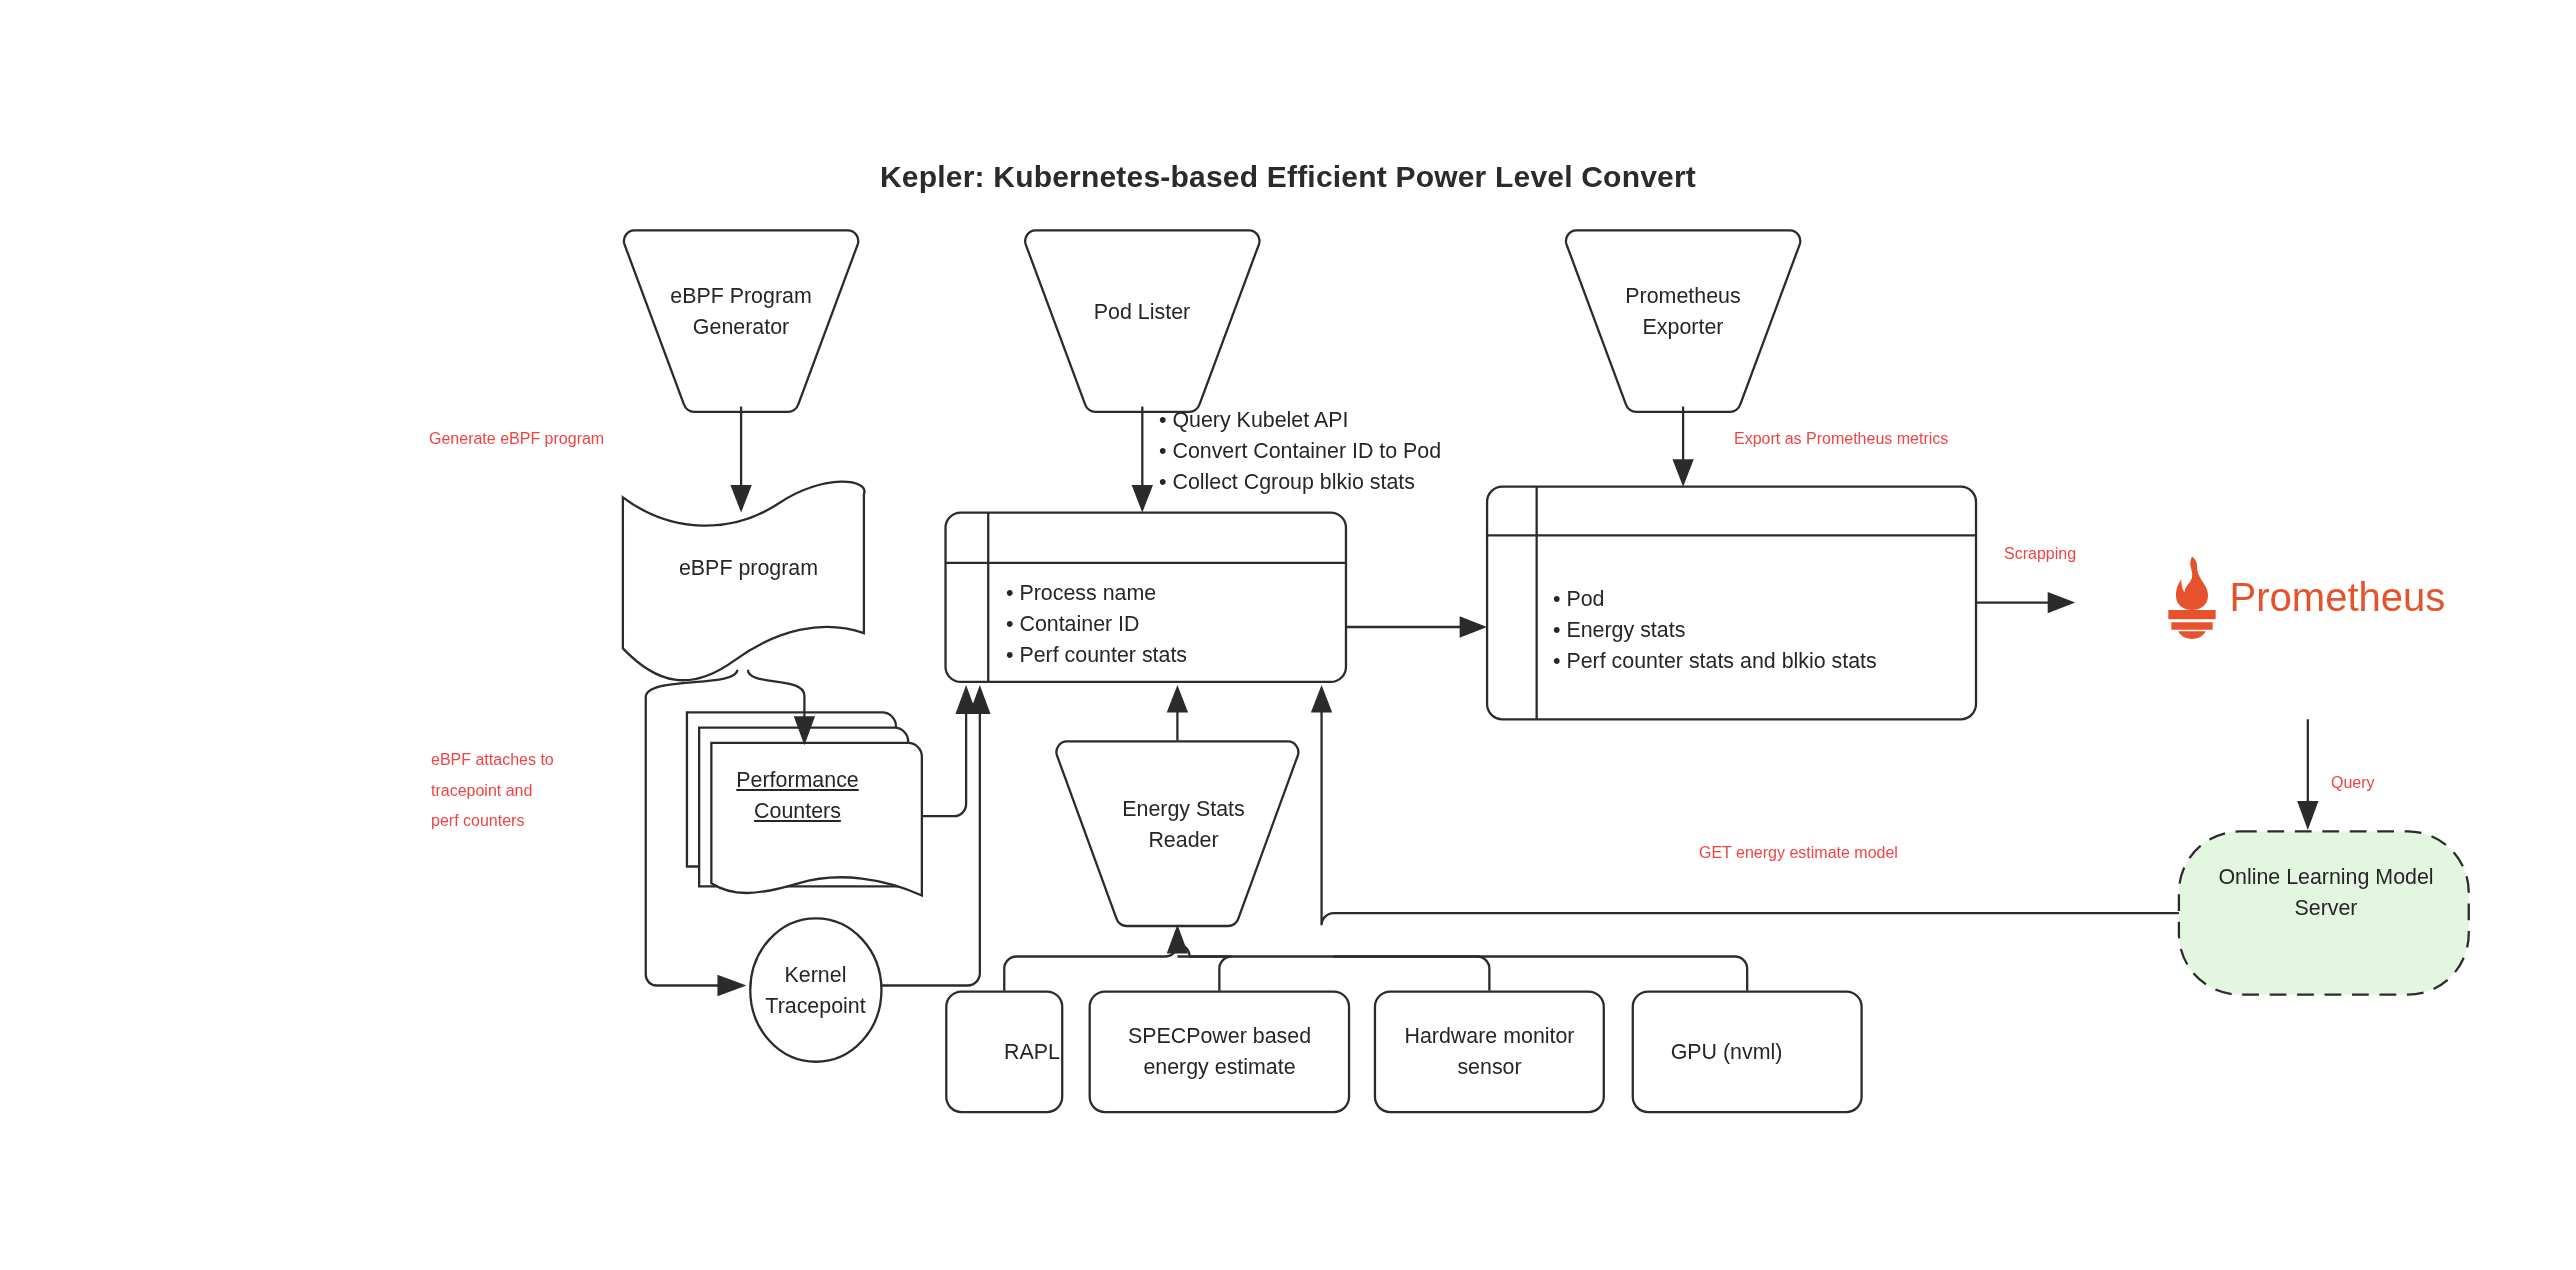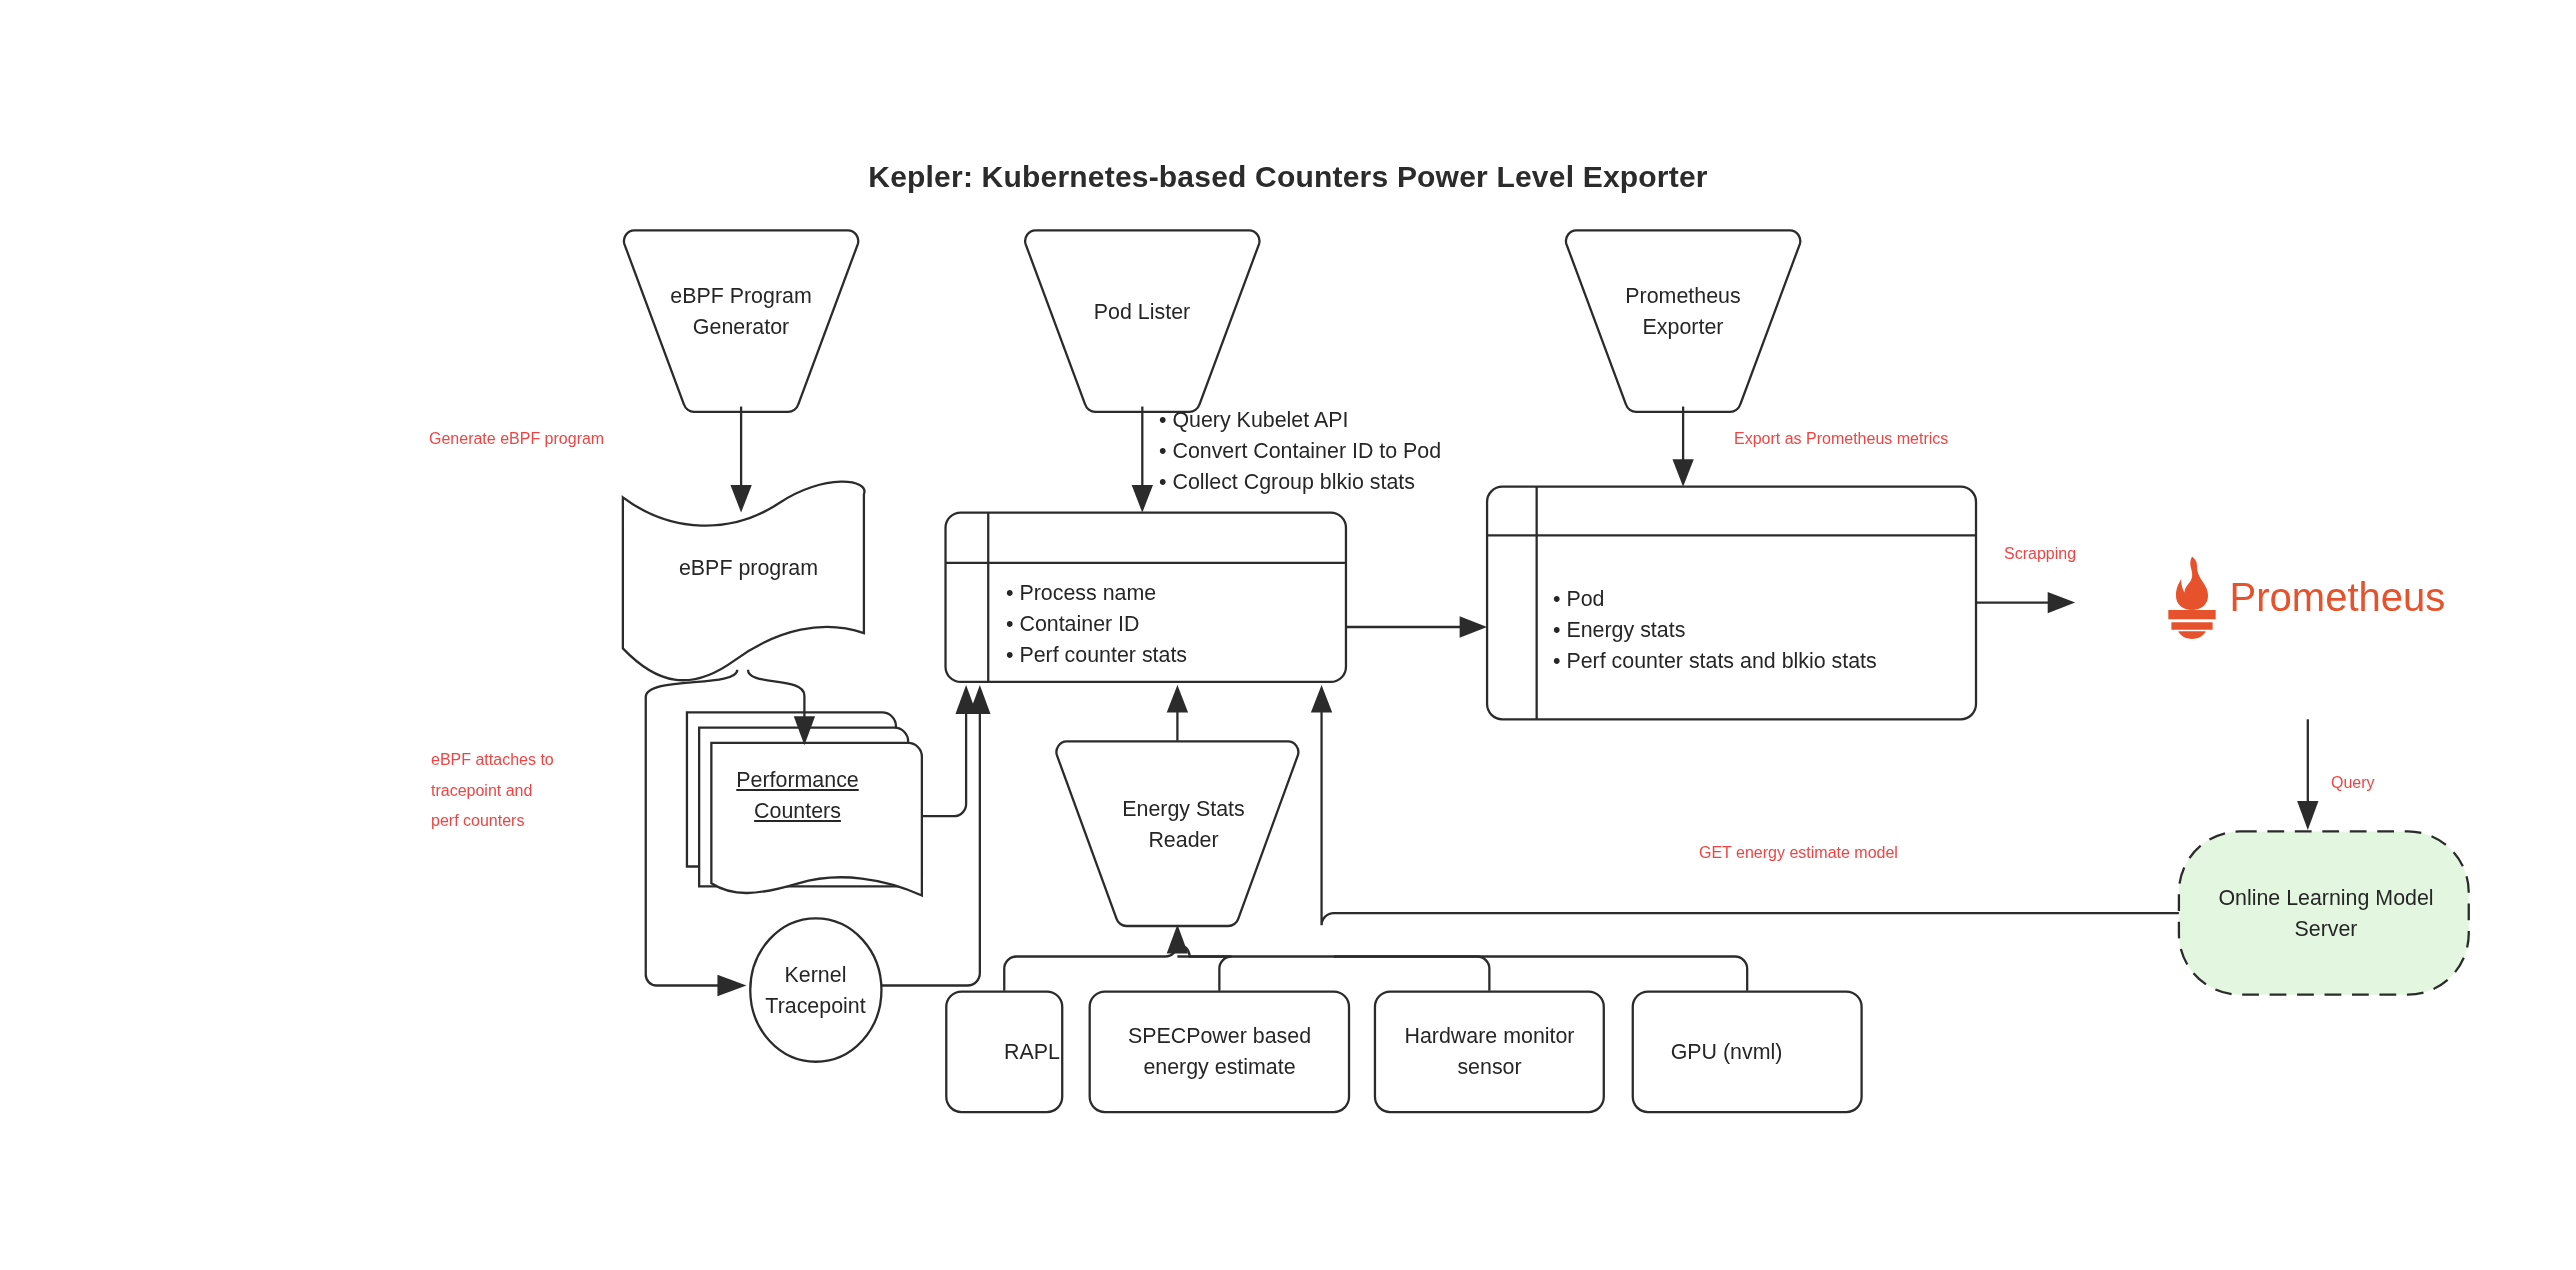--- a/index.html
+++ b/index.html
@@ -20,21 +20,21 @@
   .bullets{position:absolute;font-size:21.4px;line-height:31px;color:#262626;}
   .bullets div{white-space:pre;}
   .prom-wrap{position:absolute;display:flex;align-items:center;}
   .prom-text{font-size:40px;color:#e6522c;letter-spacing:0px;}
 </style>
 </head>
 <body>
 
 <div id="canvas">
 
-  <div id="page-title">Kepler: Kubernetes-based Counters Power Level Exporter</div>
+  <div id="page-title">Kepler: Kubernetes-based Efficient Power Level Convert</div>
 
   <svg class="layer" viewBox="0 0 3376 1665">
 
     <path class="shape-fill" d="M831,302 h280 a14,14 0 0 1 13,18 l-78,210 a14,14 0 0 1 -14,10 h-122 a14,14 0 0 1 -14,-10 l-78,-210 a14,14 0 0 1 13,-18 z"></path>
 
     <path class="shape-fill" d="M1357,302 h280 a14,14 0 0 1 13,18 l-78,210 a14,14 0 0 1 -14,10 h-122 a14,14 0 0 1 -14,-10 l-78,-210 a14,14 0 0 1 13,-18 z"></path>
 
     <path class="shape-fill" d="M2066,302 h280 a14,14 0 0 1 13,18 l-78,210 a14,14 0 0 1 -14,10 h-122 a14,14 0 0 1 -14,-10 l-78,-210 a14,14 0 0 1 13,-18 z"></path>
 
     <path class="shape-fill" d="M816,652 C880,700 960,700 1020,660 C1080,620 1140,628 1132,648
@@ -124,21 +124,21 @@
   <div class="node-text" style="left:739px;top:960px;width:153px;">Kernel
 Tracepoint</div>
   <div class="node-text" style="left:1067px;top:794px;width:233px;">Energy Stats
 Reader</div>
   <div class="node-text" style="left:946px;top:1037px;width:116px;padding-left:28px;">RAPL</div>
   <div class="node-text" style="left:1375px;top:1021px;width:229px;">Hardware monitor
 sensor</div>
   <div class="node-text" style="left:1090px;top:1021px;width:259px;">SPECPower based
 energy estimate</div>
   <div class="node-text" style="left:1633px;top:1037px;width:187px;">GPU (nvml)</div>
-  <div class="node-text" style="left:2179px;top:883px;width:294px;">Online Learning Model
+  <div class="node-text" style="left:2179px;top:862px;width:294px;">Online Learning Model
 Server</div>
 
   <div class="bullets" style="left:1006px;top:578px;">
     <div>• Process name</div>
     <div>• Container ID</div>
     <div>• Perf counter stats</div>
   </div>
 
   <div class="bullets" style="left:1553px;top:584px;">
     <div>• Pod</div>

